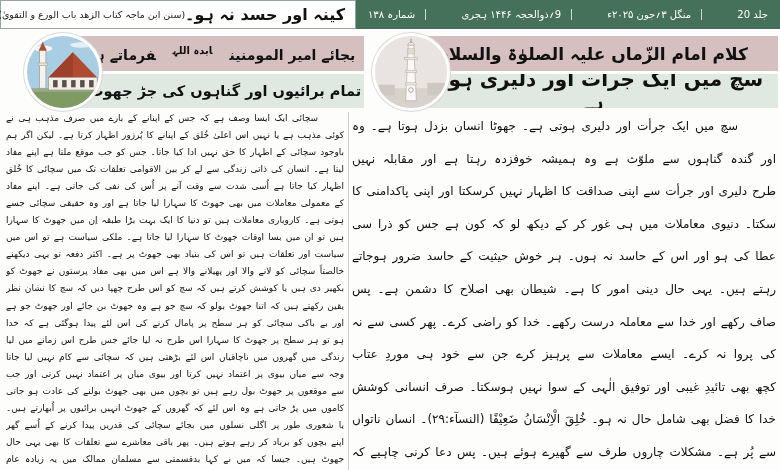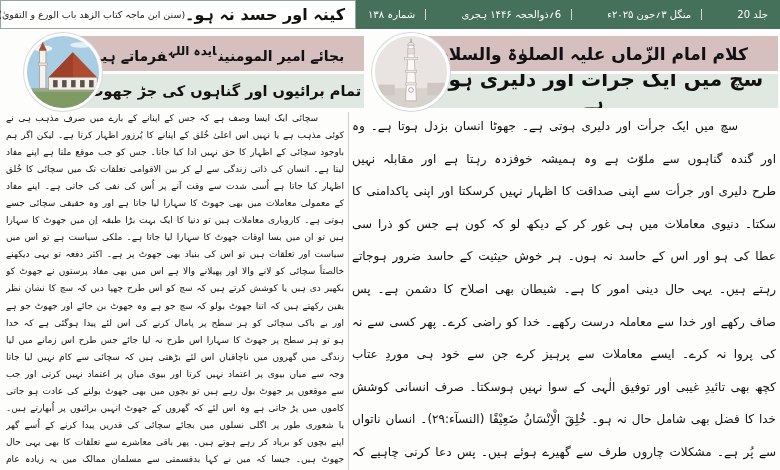--- a/index.html
+++ b/index.html
@@ -39,21 +39,21 @@
     text-align:center; overflow:hidden;
   }
   .banner.pink { top:4px; height:35px; background:var(--banner-pink,#d5bfbf); }
   .banner.mint { top:42px; height:34px; background:var(--banner-mint,#dfe8e1); }
   .art-header.right .banner { left:36px; right:2px; }
   .art-header.left  .banner { left:64px; right:6px; }
   .kicker-text { font-size:17px; font-weight:bold; }
   .title-text  { font-size:20px; font-weight:bold; }
   .art-header.left .kicker-text { font-size:14px; }
   .art-header.left .title-text  { font-size:14.5px; }
-  .sup { font-size:12px; margin:0 2px; vertical-align:super; }
+  .sup { font-size:10px; margin:0 17px; vertical-align:super; }
   .photo-circle {
     position:absolute; top:1px; width:78px; height:78px; border-radius:50%;
     border:3px solid #fff; box-shadow:0 0 0 1px #d8d8d8; overflow:hidden; z-index:2;
     background:#eee;
   }
   .art-header.right .photo-circle { left:2px; }
   .art-header.left  .photo-circle { left:24px; }
   .photo-circle svg { display:block; width:100%; height:100%; }
   
   .body-col { position:absolute; top:110px; bottom:0; overflow:hidden; }
@@ -73,21 +73,21 @@
 </style>
 </head>
 <body>
 
 <div class="page">
 
   <header class="masthead">
     <div class="date-strip">
       <span class="date-item">جلد 20</span>
       <span class="date-item">منگل ۳؍جون ۲۰۲۵ء</span>
-      <span class="date-item">6؍ذوالحجہ ۱۴۴۶ ہجری</span>
+      <span class="date-item">9؍ذوالحجہ ۱۴۴۶ ہجری</span>
       <span class="date-item">شمارہ ۱۳۸</span>
     </div>
     <div class="hadith-box">
       <span class="hadith-main">کینہ اور حسد نہ ہو۔</span>
       <span class="hadith-ref">(سنن ابن ماجہ کتاب الزھد باب الورع و التقویٰ)</span>
     </div>
   </header>
 
   <div class="art-header right">
     <div class="banner pink">

